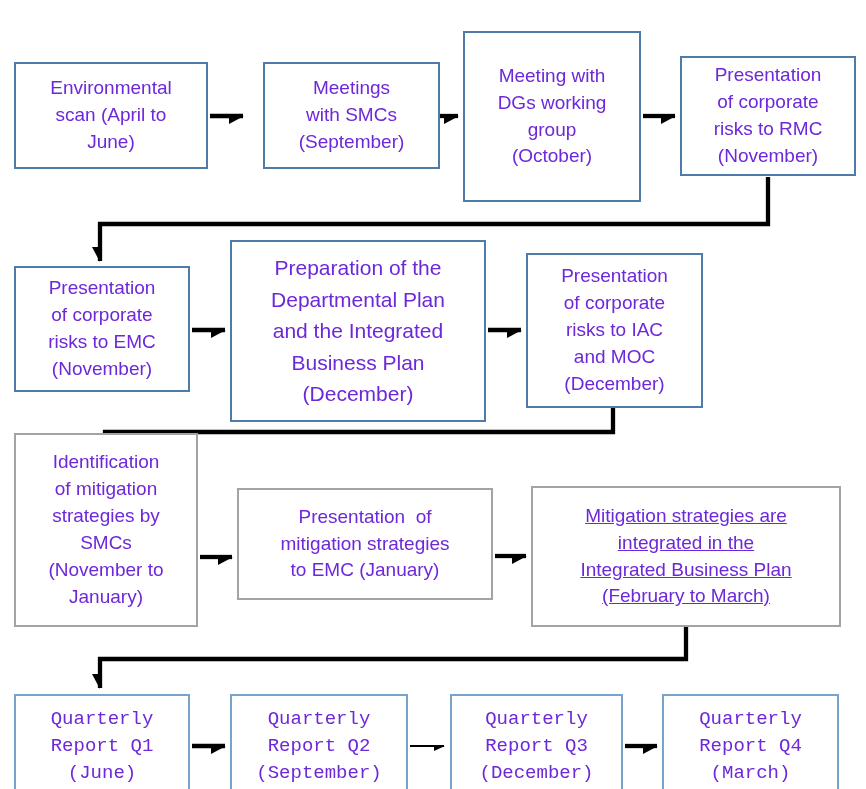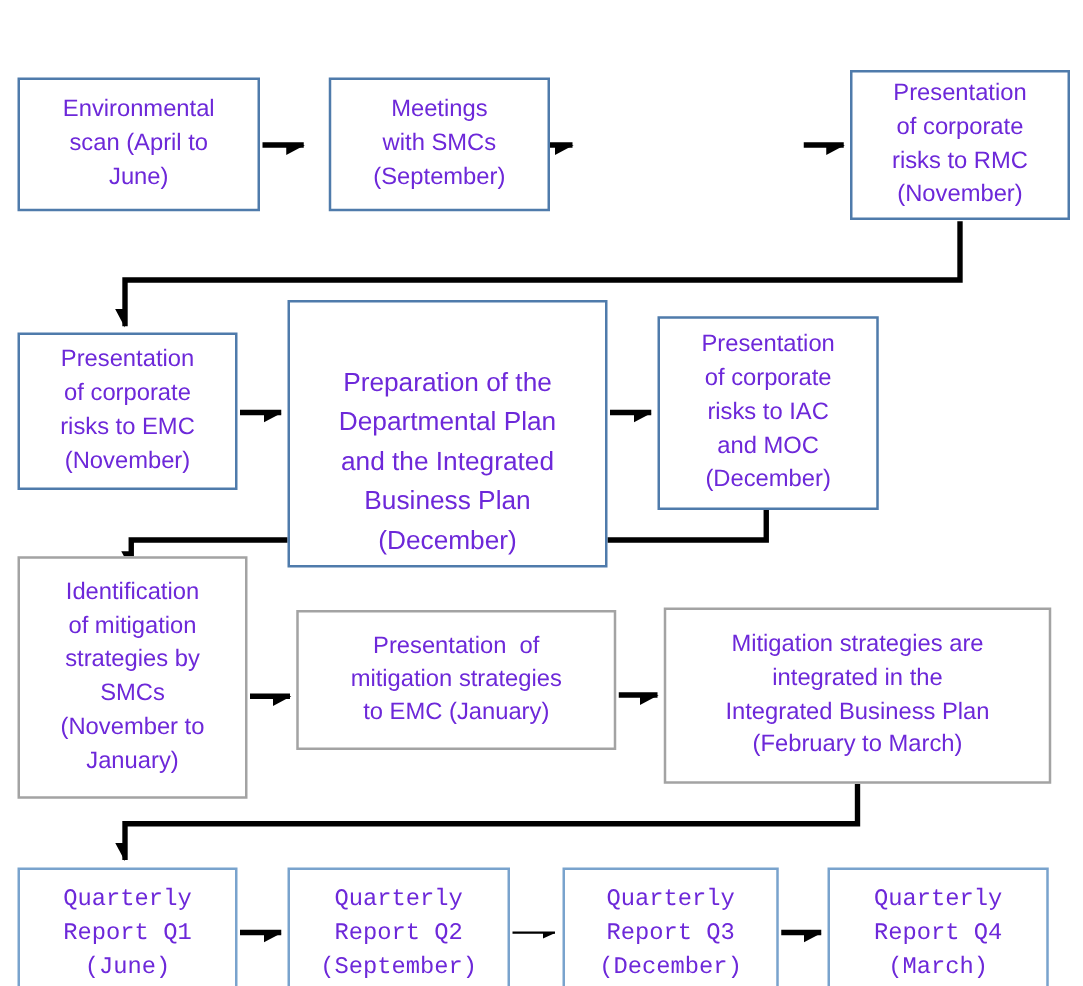--- a/index.html
+++ b/index.html
@@ -28,25 +28,25 @@
   .blue{border:2.5px solid #4f7bab;}
   .blue-light{border:2.5px solid #79a3cd;font-family:Liberation Mono, monospace;}
   .gray{border:2.5px solid #a3a3a3;}
   .font-lg{font-size:21px;line-height:1.5;}
   
   #n0{left:14px;top:38px;width:194px;height:107px;}
   #n1{left:263px;top:38px;width:177px;height:107px;}
   #n2{left:463px;top:7px;width:178px;height:171px;}
   #n3{left:680px;top:32px;width:176px;height:120px;}
   #n4{left:14px;top:242px;width:176px;height:126px;}
-  #n5{left:230px;top:216px;width:256px;height:214px;align-items:flex-end;}
+  #n5{left:230px;top:216px;width:256px;height:182px;}
   #n6{left:526px;top:229px;width:177px;height:155px;}
-  #n7{left:14px;top:421px;width:184px;height:194px;text-align:center;}
+  #n7{left:14px;top:409px;width:184px;height:194px;text-align:center;}
   #n8{left:237px;top:464px;width:256px;height:112px;}
-  #n9{left:531px;top:462px;width:310px;height:141px;}
+  #n9{left:531px;top:462px;width:310px;height:141px;text-decoration:underline;}
   #n10{left:14px;top:670px;width:176px;height:105px;}
   #n11{left:230px;top:670px;width:178px;height:105px;}
   #n12{left:450px;top:670px;width:173px;height:105px;}
   #n13{left:662px;top:670px;width:177px;height:105px;}
   #connectors{position:absolute;left:0;top:0;width:866px;height:789px;}
   .edge-thick{stroke:#000;stroke-width:4.3;fill:none;}
   .edge-thin{stroke:#000;stroke-width:1.8;fill:none;}
 </style>
 </head>
 <body>
@@ -86,20 +86,26 @@
 
   <div id="n0" class="node blue">
     <span class="lbl">Environmental
 scan (April to
 June)</span>
   </div>
   <div id="n1" class="node blue">
     <span class="lbl">Meetings
 with SMCs
 (September)</span>
+  </div>
+  <div id="n2" class="node blue">
+    <span class="lbl">Meeting with
+DGs working
+group
+(October)</span>
   </div>
   <div id="n3" class="node blue">
     <span class="lbl">Presentation
 of corporate
 risks to RMC
 (November)</span>
   </div>
 
   <div id="n4" class="node blue">
     <span class="lbl">Presentation

